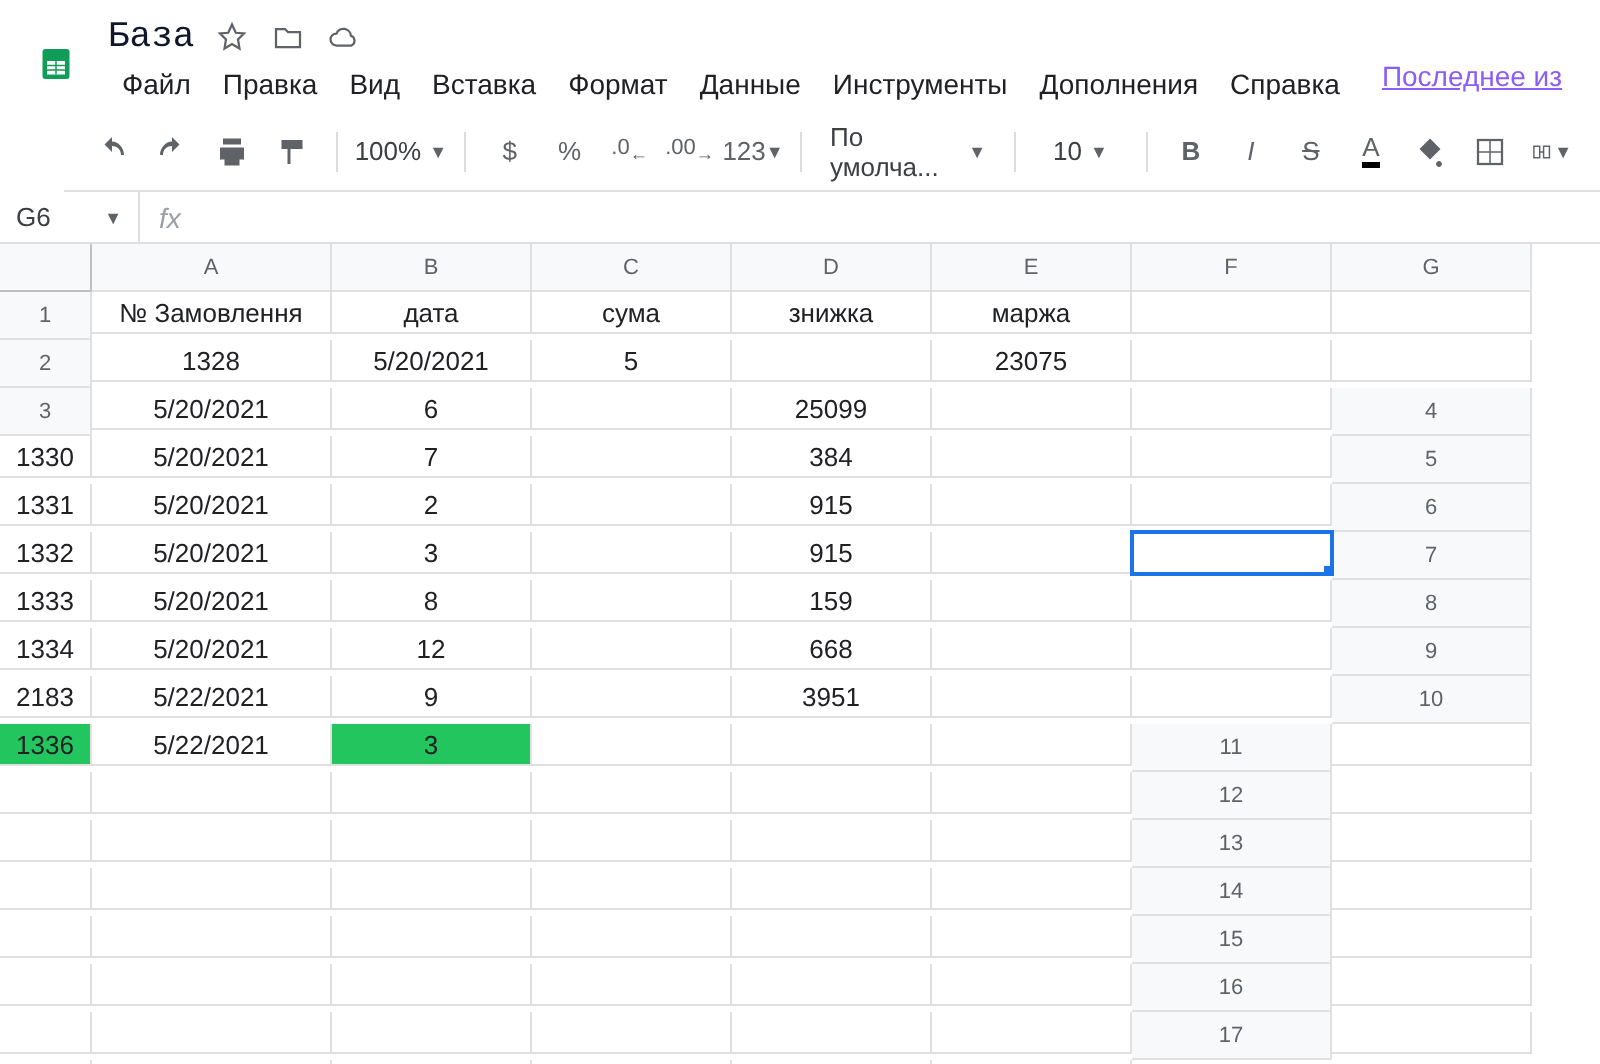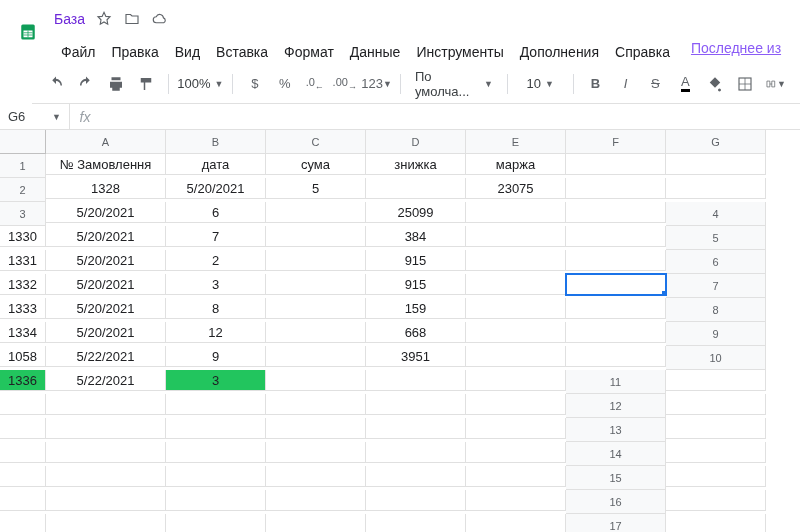--- a/index.html
+++ b/index.html
@@ -18,23 +18,23 @@
     align-items: flex-start;
     padding: 8px 10px 0 10px;
     gap: 8px;
   }
   .logo {
     width: 36px; height: 48px;
     display: flex; align-items: center; justify-content: center;
   }
   .title-area { display: flex; flex-direction: column; }
   .title-row { display: flex; align-items: center; gap: 10px; height: 22px;}
-  .doc-title { font-size: 14px; color: #6d28d9; }
+  .doc-title { font-size: 18px; color: #0f172a; font-family: Liberation Mono, monospace; }
   .title-icon { color: #5f6368; width:18px; height:18px; display:flex; align-items:center; justify-content:center;}
-  .menubar { display: flex; gap: 2px; margin-top: 10px; }
+  .menubar { display: flex; gap: 2px; margin-top: 0; }
   .menu-item { padding: 4px 7px; font-size: 14px; color: #202124; cursor: pointer; border-radius:3px;}
   .last-edit { margin-left: 12px; color:#8b5cf6; text-decoration: underline; font-size:14px; cursor:pointer; white-space:nowrap;}
   .toolbar {
     display: flex;
     align-items: center;
     padding: 6px 10px;
     gap: 2px;
     border-bottom: 1px solid #e0e0e0;
     height: 40px;
     margin-left: 32px;
@@ -300,21 +300,21 @@
     <div class="cell"></div>
     <div class="row-head">8</div>
     <div class="cell">1334</div>
     <div class="cell">5/20/2021</div>
     <div class="cell">12</div>
     <div class="cell"></div>
     <div class="cell">668</div>
     <div class="cell"></div>
     <div class="cell"></div>
     <div class="row-head">9</div>
-    <div class="cell">1058</div>
+    <div class="cell">2183</div>
     <div class="cell">5/22/2021</div>
     <div class="cell">9</div>
     <div class="cell"></div>
     <div class="cell">3951</div>
     <div class="cell"></div>
     <div class="cell"></div>
     <div class="row-head">10</div>
     <div class="cell hl">1336</div>
     <div class="cell">5/22/2021</div>
     <div class="cell hl">3</div>

